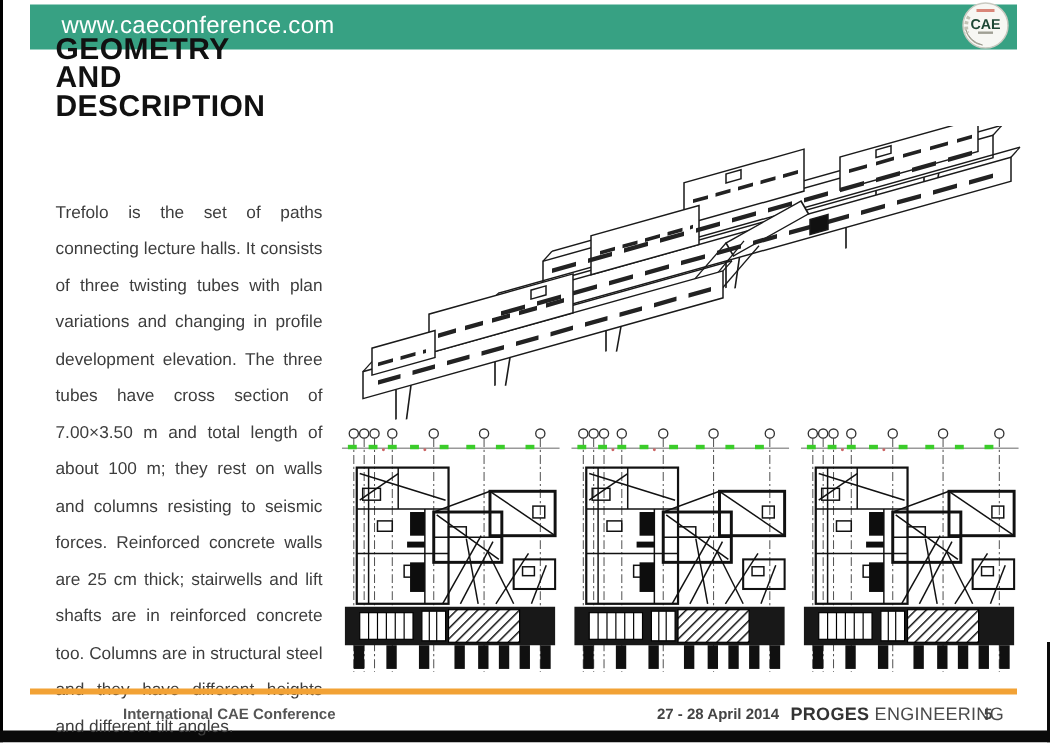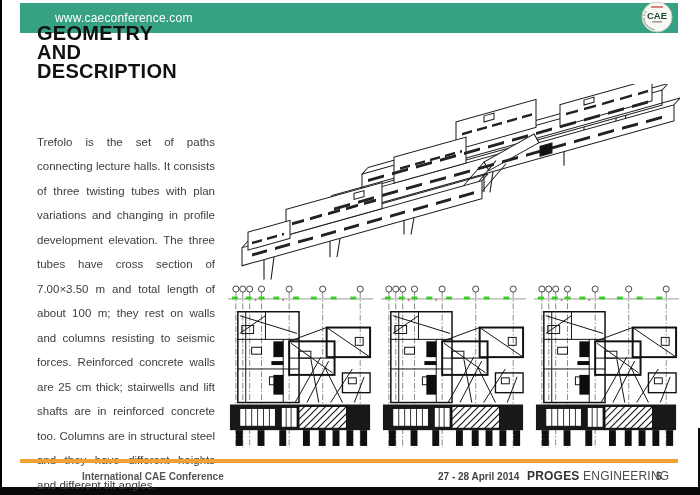--- a/index.html
+++ b/index.html
@@ -11,21 +11,21 @@
   
   .frame-left{position:absolute;left:0;top:0;width:2px;height:495px;background:#000;}
   .frame-bottom{position:absolute;left:0;bottom:0;width:700px;height:8px;background:#0a0a0a;}
   .frame-right{position:absolute;right:0;top:428px;width:2px;height:67px;background:#0a0a0a;}
 
   
   .header-bar{
     position:absolute;left:20px;top:3px;width:658px;height:30px;
     background:#37A183;display:flex;align-items:center;
   }
-  .header-url{color:#ffffff;font-size:12px;padding-left:35px;letter-spacing:.2px;}
+  .header-url{color:#ffffff;font-size:16px;padding-left:21px;letter-spacing:.2px;}
   .logo{position:absolute;left:641px;top:1px;width:32px;height:48px;}
 
   
   .page-title{
     position:absolute;left:37px;top:24px;width:155px;
     font-size:20px;font-weight:bold;color:#111;line-height:19px;letter-spacing:.3px;
   }
 
   
   .body-text{

